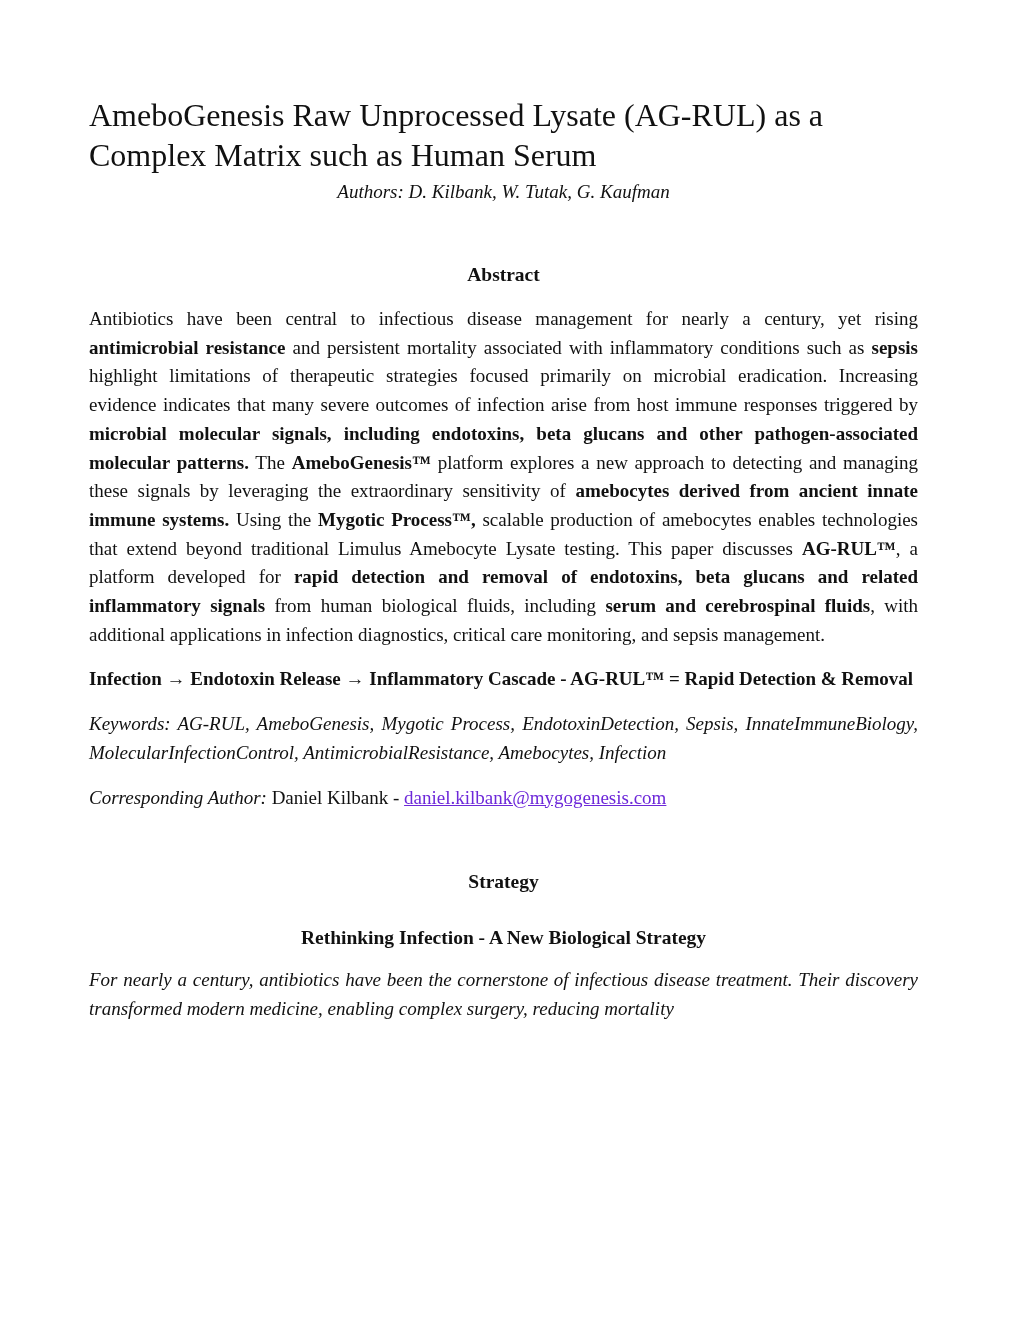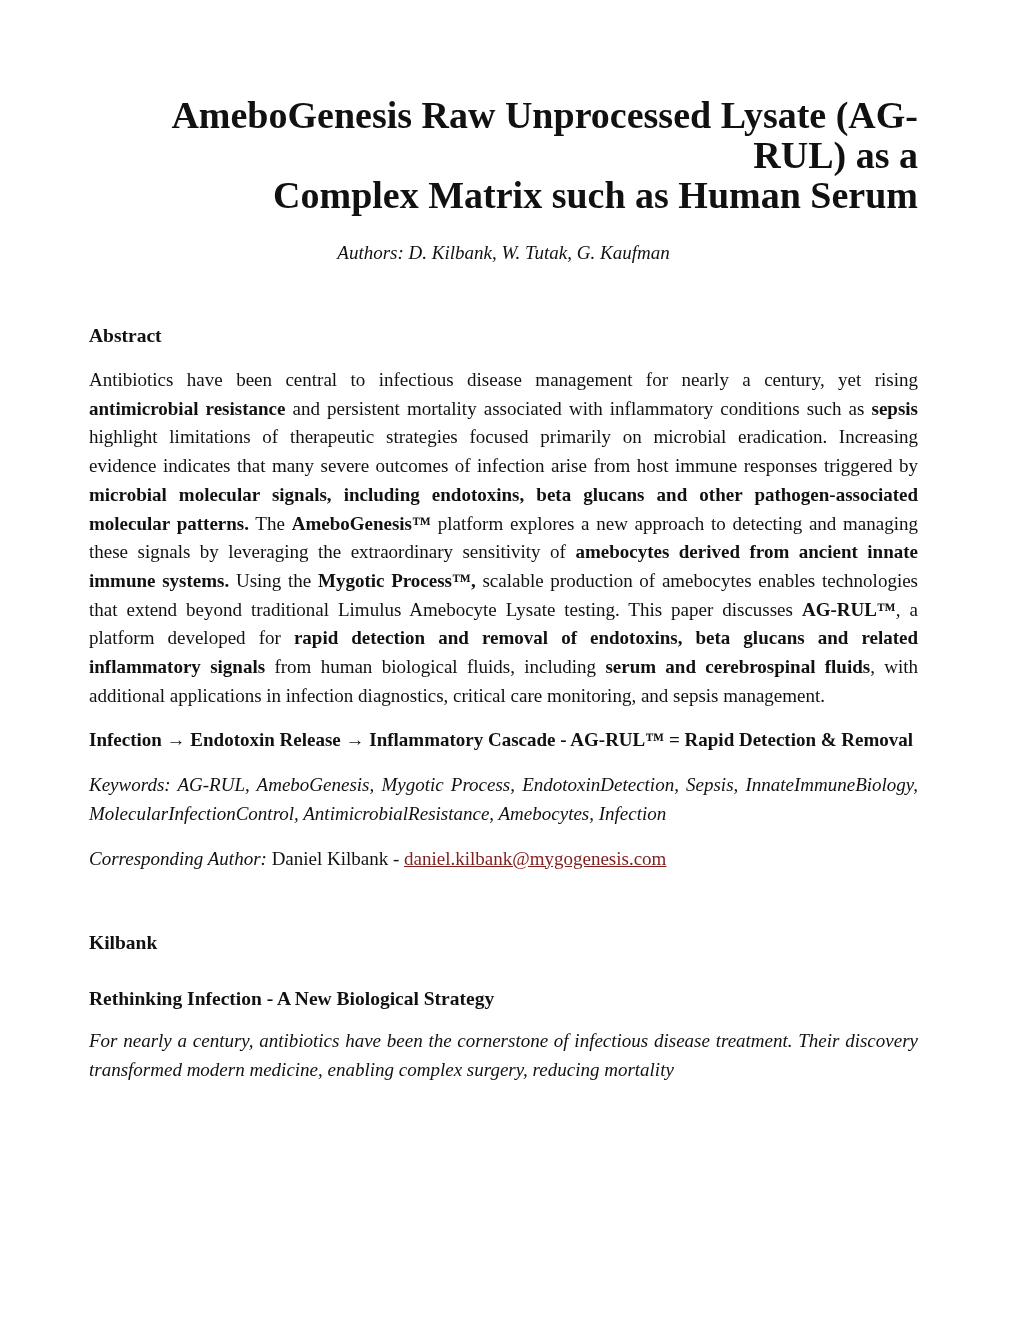--- a/index.html
+++ b/index.html
@@ -17,55 +17,55 @@
   .page {
     position: relative;
     width: 1010px;
     height: 1320px;
     box-sizing: border-box;
     padding: 0 92px 0 89px;
     background: #ffffff;
   }
   .title {
     margin: 95px 0 0 0;
-    font-size: 38px;
+    font-size: 32px;
     line-height: 40px;
-    font-weight: 700;
-    text-align: right;
+    font-weight: 400;
+    text-align: left;
     letter-spacing: 0px;
   }
   .title div { display: block; }
   .authors {
-    margin-top: 24px;
+    margin-top: 3px;
     font-size: 19px;
     line-height: 27px;
     font-style: italic;
     text-align: center;
   }
   .heading {
     margin-top: 56px;
     font-size: 19.5px;
     line-height: 28px;
     font-weight: 700;
-    text-align: left;
+    text-align: center;
   }
   .heading.sub { margin-top: 28px; }
   p.bodytext {
     margin: 16px 0 0 0;
     font-size: 19px;
     line-height: 28.7px;
     text-align: justify;
   }
   p.flow { font-weight: 700; }
   p.kw { font-style: italic; }
   p.preface-body { font-style: italic; margin-top: 14px; }
   p.corr { text-align: left; }
   .pre-space { margin-top: 56px; }
   a.doc-link {
-    color: #7f1d1d;
+    color: #6d28d9;
     text-decoration: underline;
     cursor: pointer;
   }
 </style>
 </head>
 <body>
 
 <div class="page">
 
   <div class="title">
@@ -78,19 +78,19 @@
   <div class="heading">Abstract</div>
 
   <p class="bodytext"><span>Antibiotics have been central to infectious disease management for nearly a century, yet rising </span><span style="font-weight: 700;">antimicrobial resistance</span><span> and persistent mortality associated with inflammatory conditions such as </span><span style="font-weight: 700;">sepsis</span><span> highlight limitations of therapeutic strategies focused primarily on microbial eradication. Increasing evidence indicates that many severe outcomes of infection arise from host immune responses triggered by </span><span style="font-weight: 700;">microbial molecular signals, including endotoxins, beta glucans and other pathogen-associated molecular patterns.</span><span> The </span><span style="font-weight: 700;">AmeboGenesis™</span><span> platform explores a new approach to detecting and managing these signals by leveraging the extraordinary sensitivity of </span><span style="font-weight: 700;">amebocytes derived from ancient innate immune systems.</span><span> Using the </span><span style="font-weight: 700;">Mygotic Process™,</span><span> scalable production of amebocytes enables technologies that extend beyond traditional Limulus Amebocyte Lysate testing. This paper discusses </span><span style="font-weight: 700;">AG-RUL™</span><span>, a platform developed for </span><span style="font-weight: 700;">rapid detection and removal of endotoxins, beta glucans and related inflammatory signals</span><span> from human biological fluids, including </span><span style="font-weight: 700;">serum and cerebrospinal fluids</span><span>, with additional applications in infection diagnostics, critical care monitoring, and sepsis management.</span></p>
 
   <p class="bodytext flow"><span style="font-weight: 700; margin-top: 18px;">Infection → Endotoxin Release → Inflammatory Cascade - AG-RUL™ = Rapid Detection &amp; Removal</span></p>
 
   <p class="bodytext kw"><span style="font-style: italic;">Keywords: AG-RUL, AmeboGenesis, Mygotic Process, EndotoxinDetection, Sepsis, InnateImmuneBiology, MolecularInfectionControl, AntimicrobialResistance, Amebocytes, Infection</span></p>
 
   <p class="bodytext corr"><span style="font-style: italic;">Corresponding Author:</span><span> Daniel Kilbank - </span><a class="doc-link" href="#">daniel.kilbank@mygogenesis.com</a></p>
 
-  <div class="heading pre-space">Kilbank</div>
+  <div class="heading pre-space">Strategy</div>
 
   <div class="heading sub">Rethinking Infection - A New Biological Strategy</div>
 
   <p class="bodytext preface-body"><span style="font-style: italic;">For nearly a century, antibiotics have been the cornerstone of infectious disease treatment. Their discovery transformed modern medicine, enabling complex surgery, reducing mortality</span></p>
 
 </div>
 
 </body></html>

